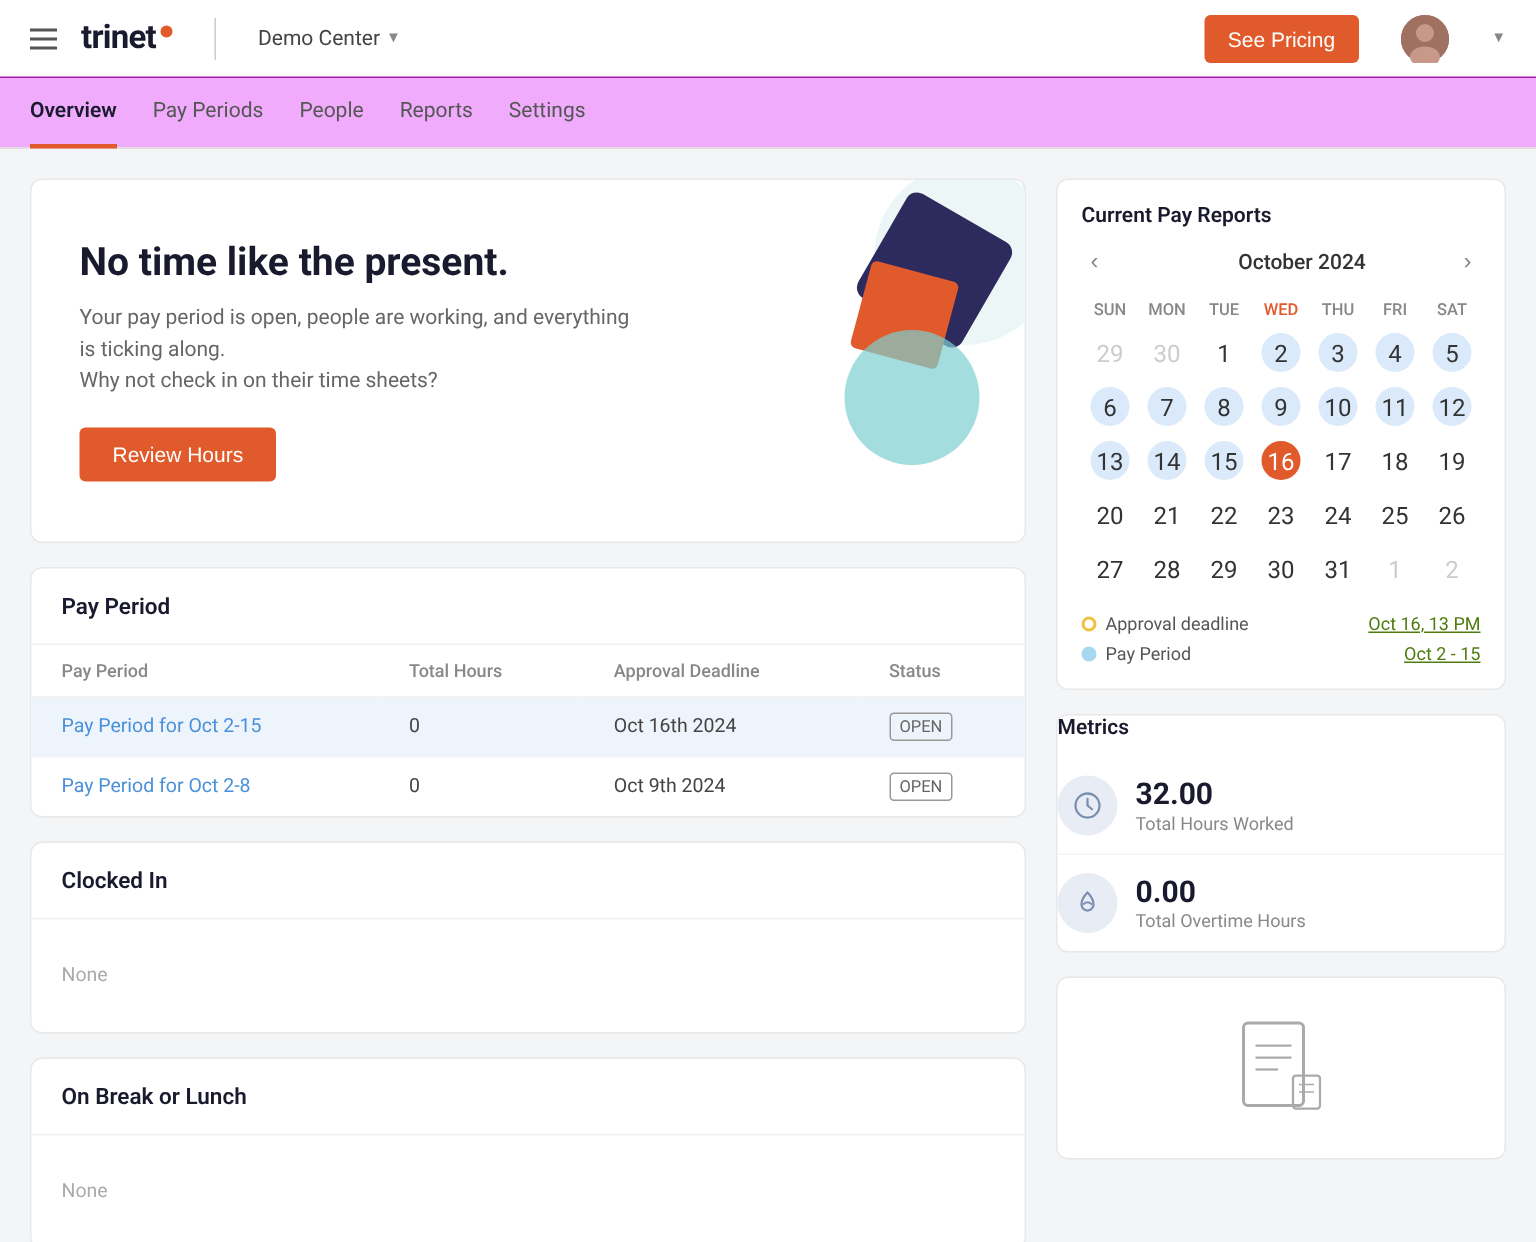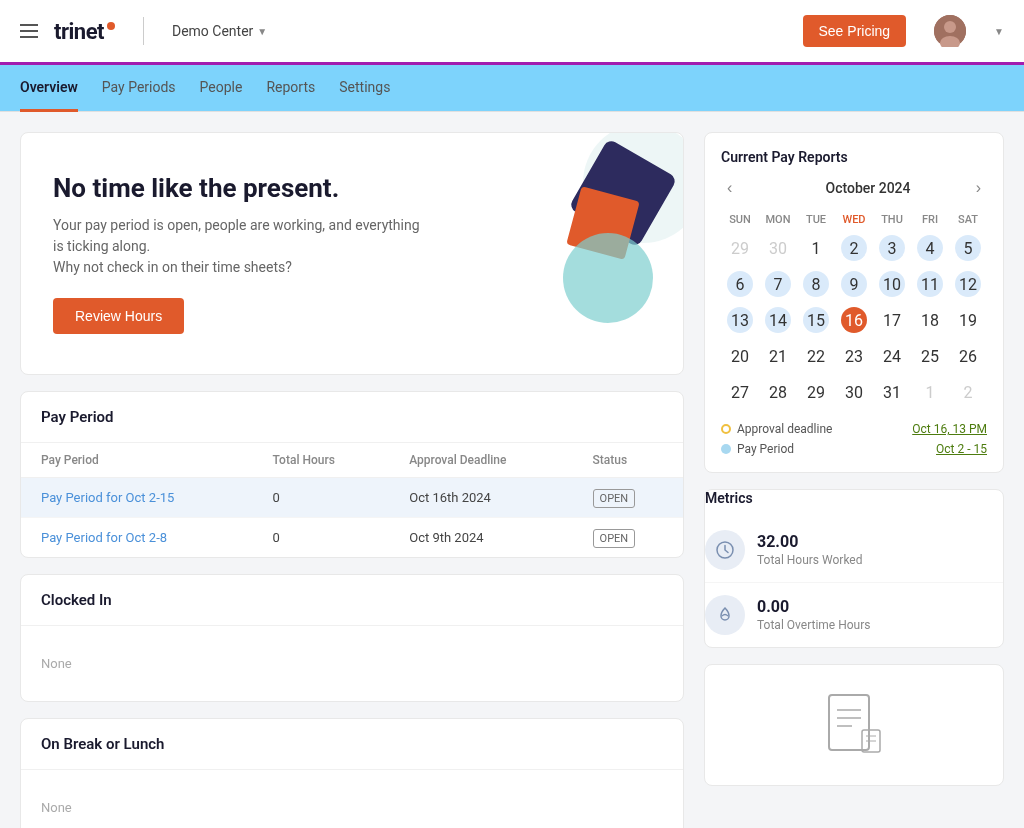--- a/index.html
+++ b/index.html
@@ -1,23 +1,23 @@
 <!DOCTYPE html>
 <html><head>
   <meta charset="utf-8">
   <style>
     * { box-sizing: border-box; margin: 0; padding: 0; }
     body { font-family: -apple-system, BlinkMacSystemFont, 'Segoe UI', Roboto, sans-serif; background: #f4f5f7; color: #333; font-size: 14px; }
 
     
     .top-nav {
       background: #fff;
-      border-bottom: 3px solid #a21caf;
+      border-bottom: 1px solid #a21caf;
       padding: 0 20px;
-      height: 65px;
+      height: 52px;
       display: flex;
       align-items: center;
       justify-content: space-between;
       position: sticky;
       top: 0;
       z-index: 100;
     }
     .top-nav-left { display: flex; align-items: center; gap: 16px; }
     .hamburger { display: flex; flex-direction: column; gap: 4px; cursor: pointer; }
     .hamburger span { width: 18px; height: 2px; background: #555; display: block; }
@@ -25,21 +25,21 @@
     .logo-text { font-size: 22px; font-weight: 700; color: #1a1a2e; letter-spacing: -0.5px; }
     .logo-dot { width: 8px; height: 8px; background: #e05a2b; border-radius: 50%; margin-left: 1px; margin-bottom: 10px; display: inline-block; }
     .logo-divider { width: 1px; height: 28px; background: #ccc; margin: 0 12px; }
     .demo-center { font-size: 14px; color: #444; cursor: pointer; display: flex; align-items: center; gap: 4px; }
     .top-nav-right { display: flex; align-items: center; gap: 28px; }
     .see-pricing-btn { background: #e05a2b; color: #fff; border: none; padding: 8px 16px; border-radius: 4px; font-size: 14px; font-weight: 500; cursor: pointer; }
     .avatar-placeholder { width: 32px; height: 32px; border-radius: 50%; background: #a07060; }
 
     
     .sub-nav {
-      background: #7dd3fc;
+      background: #f0abfc;
       border-bottom: 1px solid #e0e0e0;
       padding: 0 20px;
       display: flex;
       gap: 24px;
     }
     .sub-nav-item {
       padding: 14px 0;
       font-size: 14px;
       color: #555;
       cursor: pointer;
@@ -265,21 +265,21 @@
       height: 40px;
       border-radius: 50%;
       background: #e8edf5;
       display: flex;
       align-items: center;
       justify-content: center;
       font-size: 16px;
       color: #7a8fb0;
       flex-shrink: 0;
     }
-    .metric-value { font-size: 16px; font-weight: 700; color: #1a1a2e; line-height: 1; }
+    .metric-value { font-size: 20px; font-weight: 700; color: #1a1a2e; line-height: 1; }
     .metric-label { font-size: 12px; color: #888; margin-top: 3px; }
 
     
     .bottom-placeholder {
       background: #fff;
       border-radius: 8px;
       border: 1px solid #e8e8e8;
       padding: 20px;
       min-height: 100px;
       display: flex;

